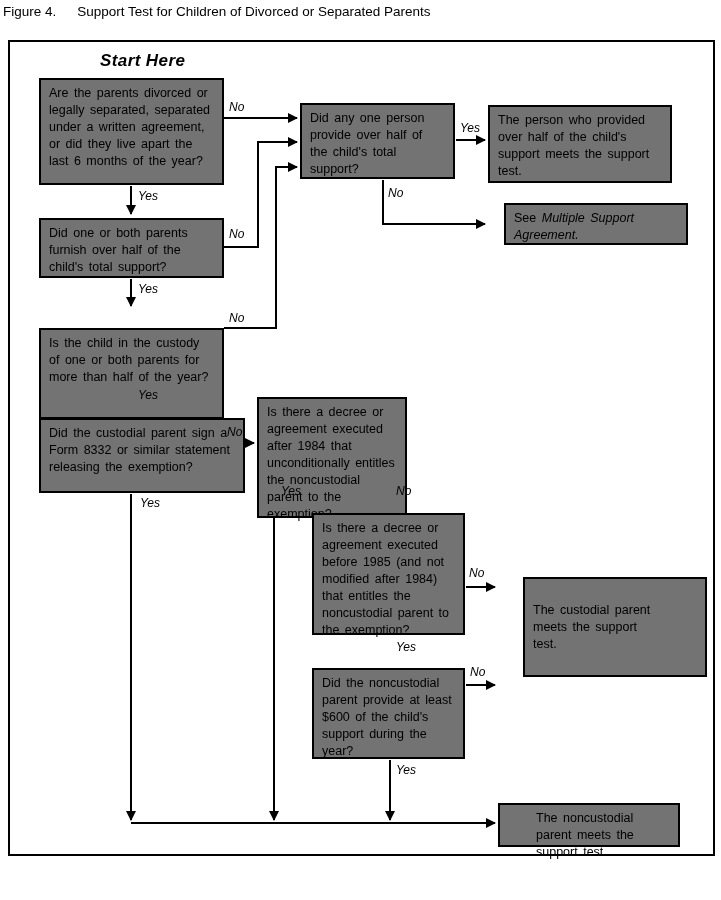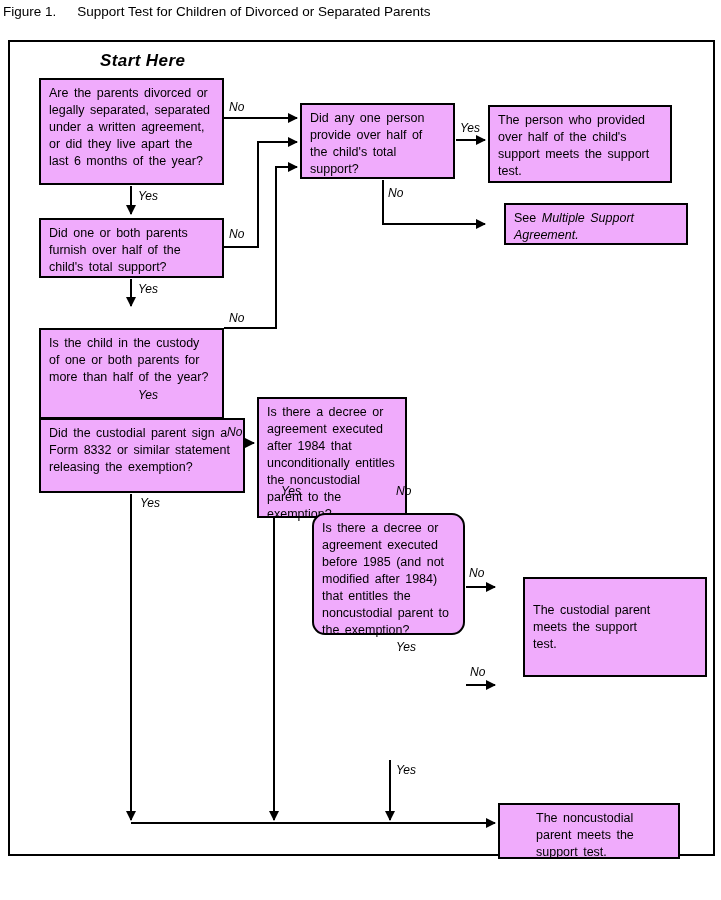--- a/index.html
+++ b/index.html
@@ -35,21 +35,21 @@
     left: 100px;
     top: 51px;
     font-weight: bold;
     font-style: italic;
     font-size: 17px;
     letter-spacing: 0.4px;
   }
   .box {
     position: absolute;
     border: 2px solid #000;
-    background: #f0abfc;
+    background: #737373;
     box-sizing: border-box;
     font-size: 12.5px;
     line-height: 17px;
     padding: 5px 8px;
     word-spacing: 2px;
   }
   .box.center-v { display: flex; align-items: center; }
   .box.center-v .inner { width: 118px; }
   .lbl {
     position: absolute;
@@ -68,21 +68,21 @@
     stroke: #000;
     stroke-width: 2;
   }
 </style>
 </head>
 <body>
 
 <div id="stage">
 
   <div class="title-row">
-    <span class="figure-label">Figure 1.</span><span class="figure-title">Support Test for Children of Divorced or Separated Parents</span>
+    <span class="figure-label">Figure 4.</span><span class="figure-title">Support Test for Children of Divorced or Separated Parents</span>
   </div>
 
   <div class="outer-border"></div>
 
   <svg class="wires" viewBox="0 0 721 900">
     <defs>
       <marker id="arr" viewBox="0 0 10 10" refX="9" refY="5" markerWidth="5" markerHeight="5" orient="auto-start-reverse">
         <path d="M 0 0 L 10 5 L 0 10 z" fill="#000"></path>
       </marker>
     </defs>
@@ -115,28 +115,29 @@
   <div class="box" style="left:39px; top:418px; width:206px; height:75px;">Did the custodial parent sign a Form 8332 or similar statement releasing the exemption?</div>
 
   <div class="box" style="left:300px; top:103px; width:155px; height:76px;">Did any one person provide over half of the child's total support?</div>
 
   <div class="box" style="left:488px; top:105px; width:184px; height:78px;">The person who provided over half of the child's support meets the support test.</div>
 
   <div class="box" style="left:488px; top:203px; width:184px; height:42px;margin-left:16px;"><span>See</span> <i>Multiple Support Agreement.</i></div>
 
   <div class="box" style="left:257px; top:357px; width:150px; height:121px;margin-top:40px;">Is there a decree or agreement executed after 1984 that unconditionally entitles the noncustodial parent to the exemption?</div>
 
-  <div class="box" style="left:312px; top:513px; width:153px; height:122px;border-radius:13px;">Is there a decree or agreement executed before 1985 (and not modified after 1984) that entitles the noncustodial parent to the exemption?</div>
+  <div class="box" style="left:312px; top:513px; width:153px; height:122px;">Is there a decree or agreement executed before 1985 (and not modified after 1984) that entitles the noncustodial parent to the exemption?</div>
 
+  <div class="box" style="left:312px; top:668px; width:153px; height:91px;">Did the noncustodial parent provide at least $600 of the child's support during the year?</div>
 
   <div class="box center-v" style="left:523px; top:577px; width:184px; height:100px;">
       <div class="inner">The custodial parent meets the support test.</div>
     </div>
 
-  <div class="box" style="left:498px; top:803px; width:182px; height:56px;padding-left:36px;">The noncustodial parent meets the support test.</div>
+  <div class="box" style="left:498px; top:803px; width:182px; height:44px;padding-left:36px;">The noncustodial parent meets the support test.</div>
 
   <div class="lbl" style="left:138px; top:189px;">Yes</div>
   <div class="lbl" style="left:229px; top:100px;">No</div>
   <div class="lbl" style="left:138px; top:282px;">Yes</div>
   <div class="lbl" style="left:229px; top:227px;">No</div>
   <div class="lbl" style="left:138px; top:388px;">Yes</div>
   <div class="lbl" style="left:229px; top:311px;">No</div>
   <div class="lbl" style="left:140px; top:496px;">Yes</div>
   <div class="lbl" style="left:227px; top:425px;">No</div>
   <div class="lbl" style="left:460px; top:121px;">Yes</div>

